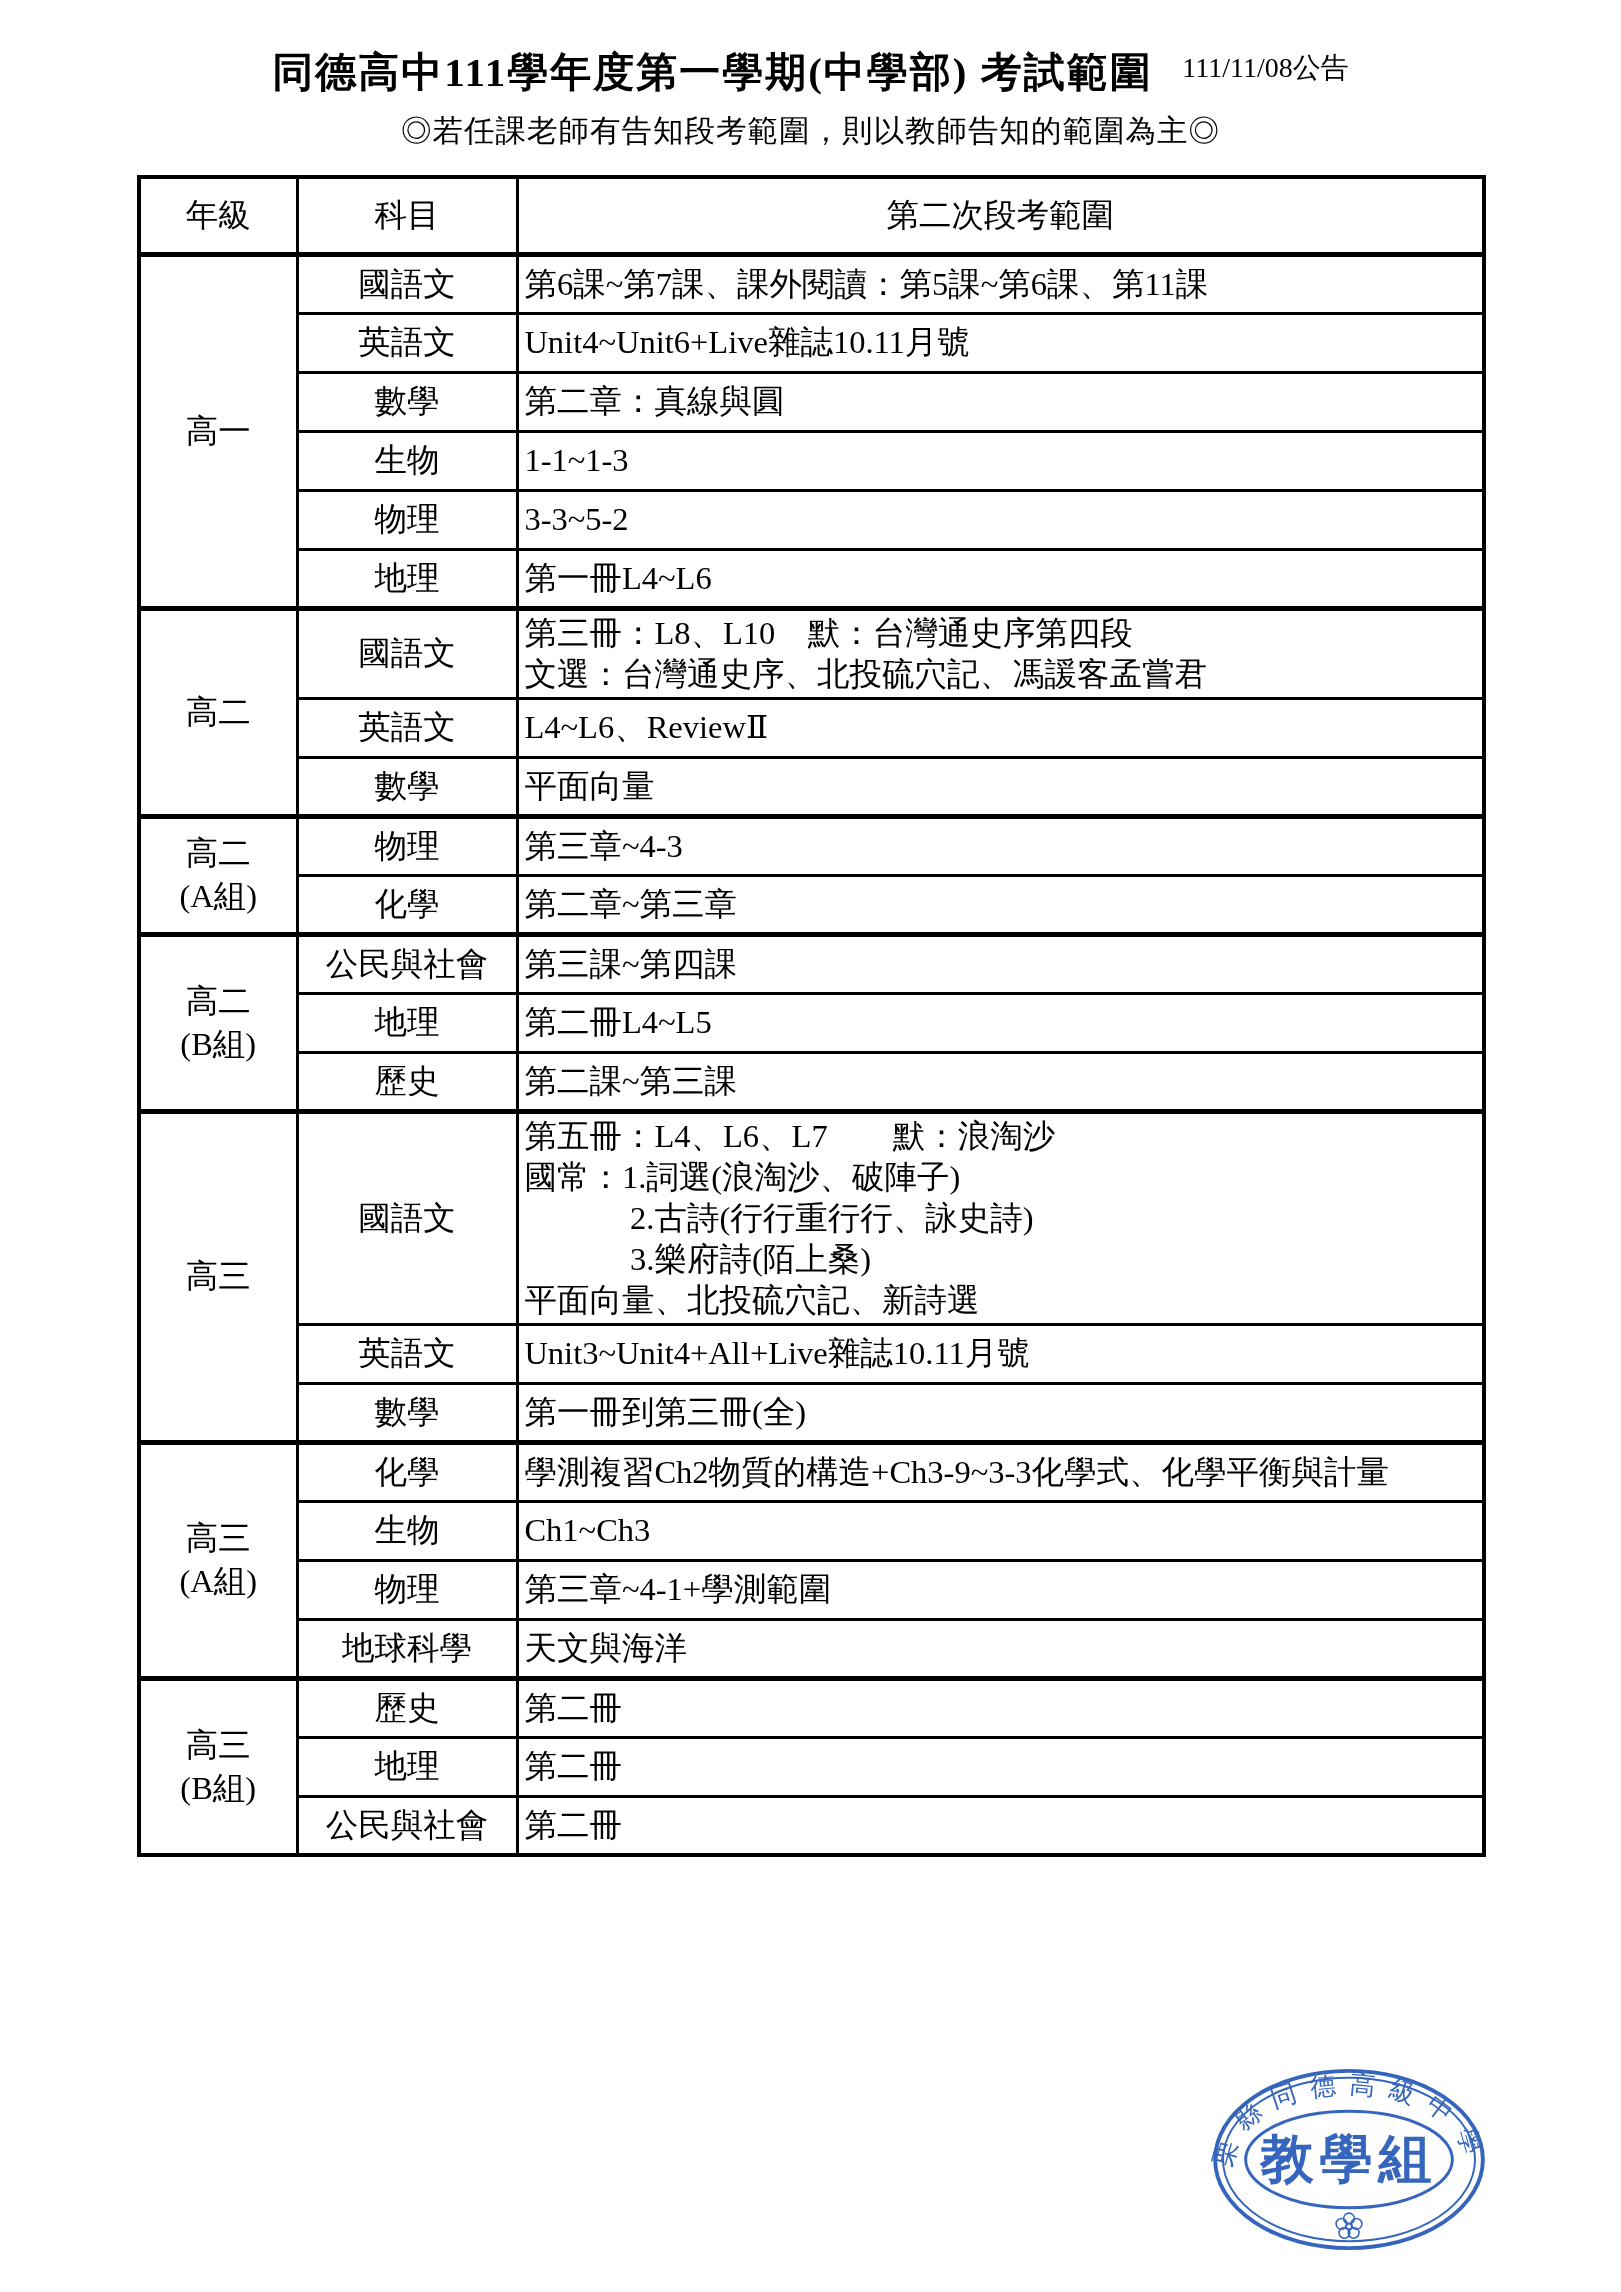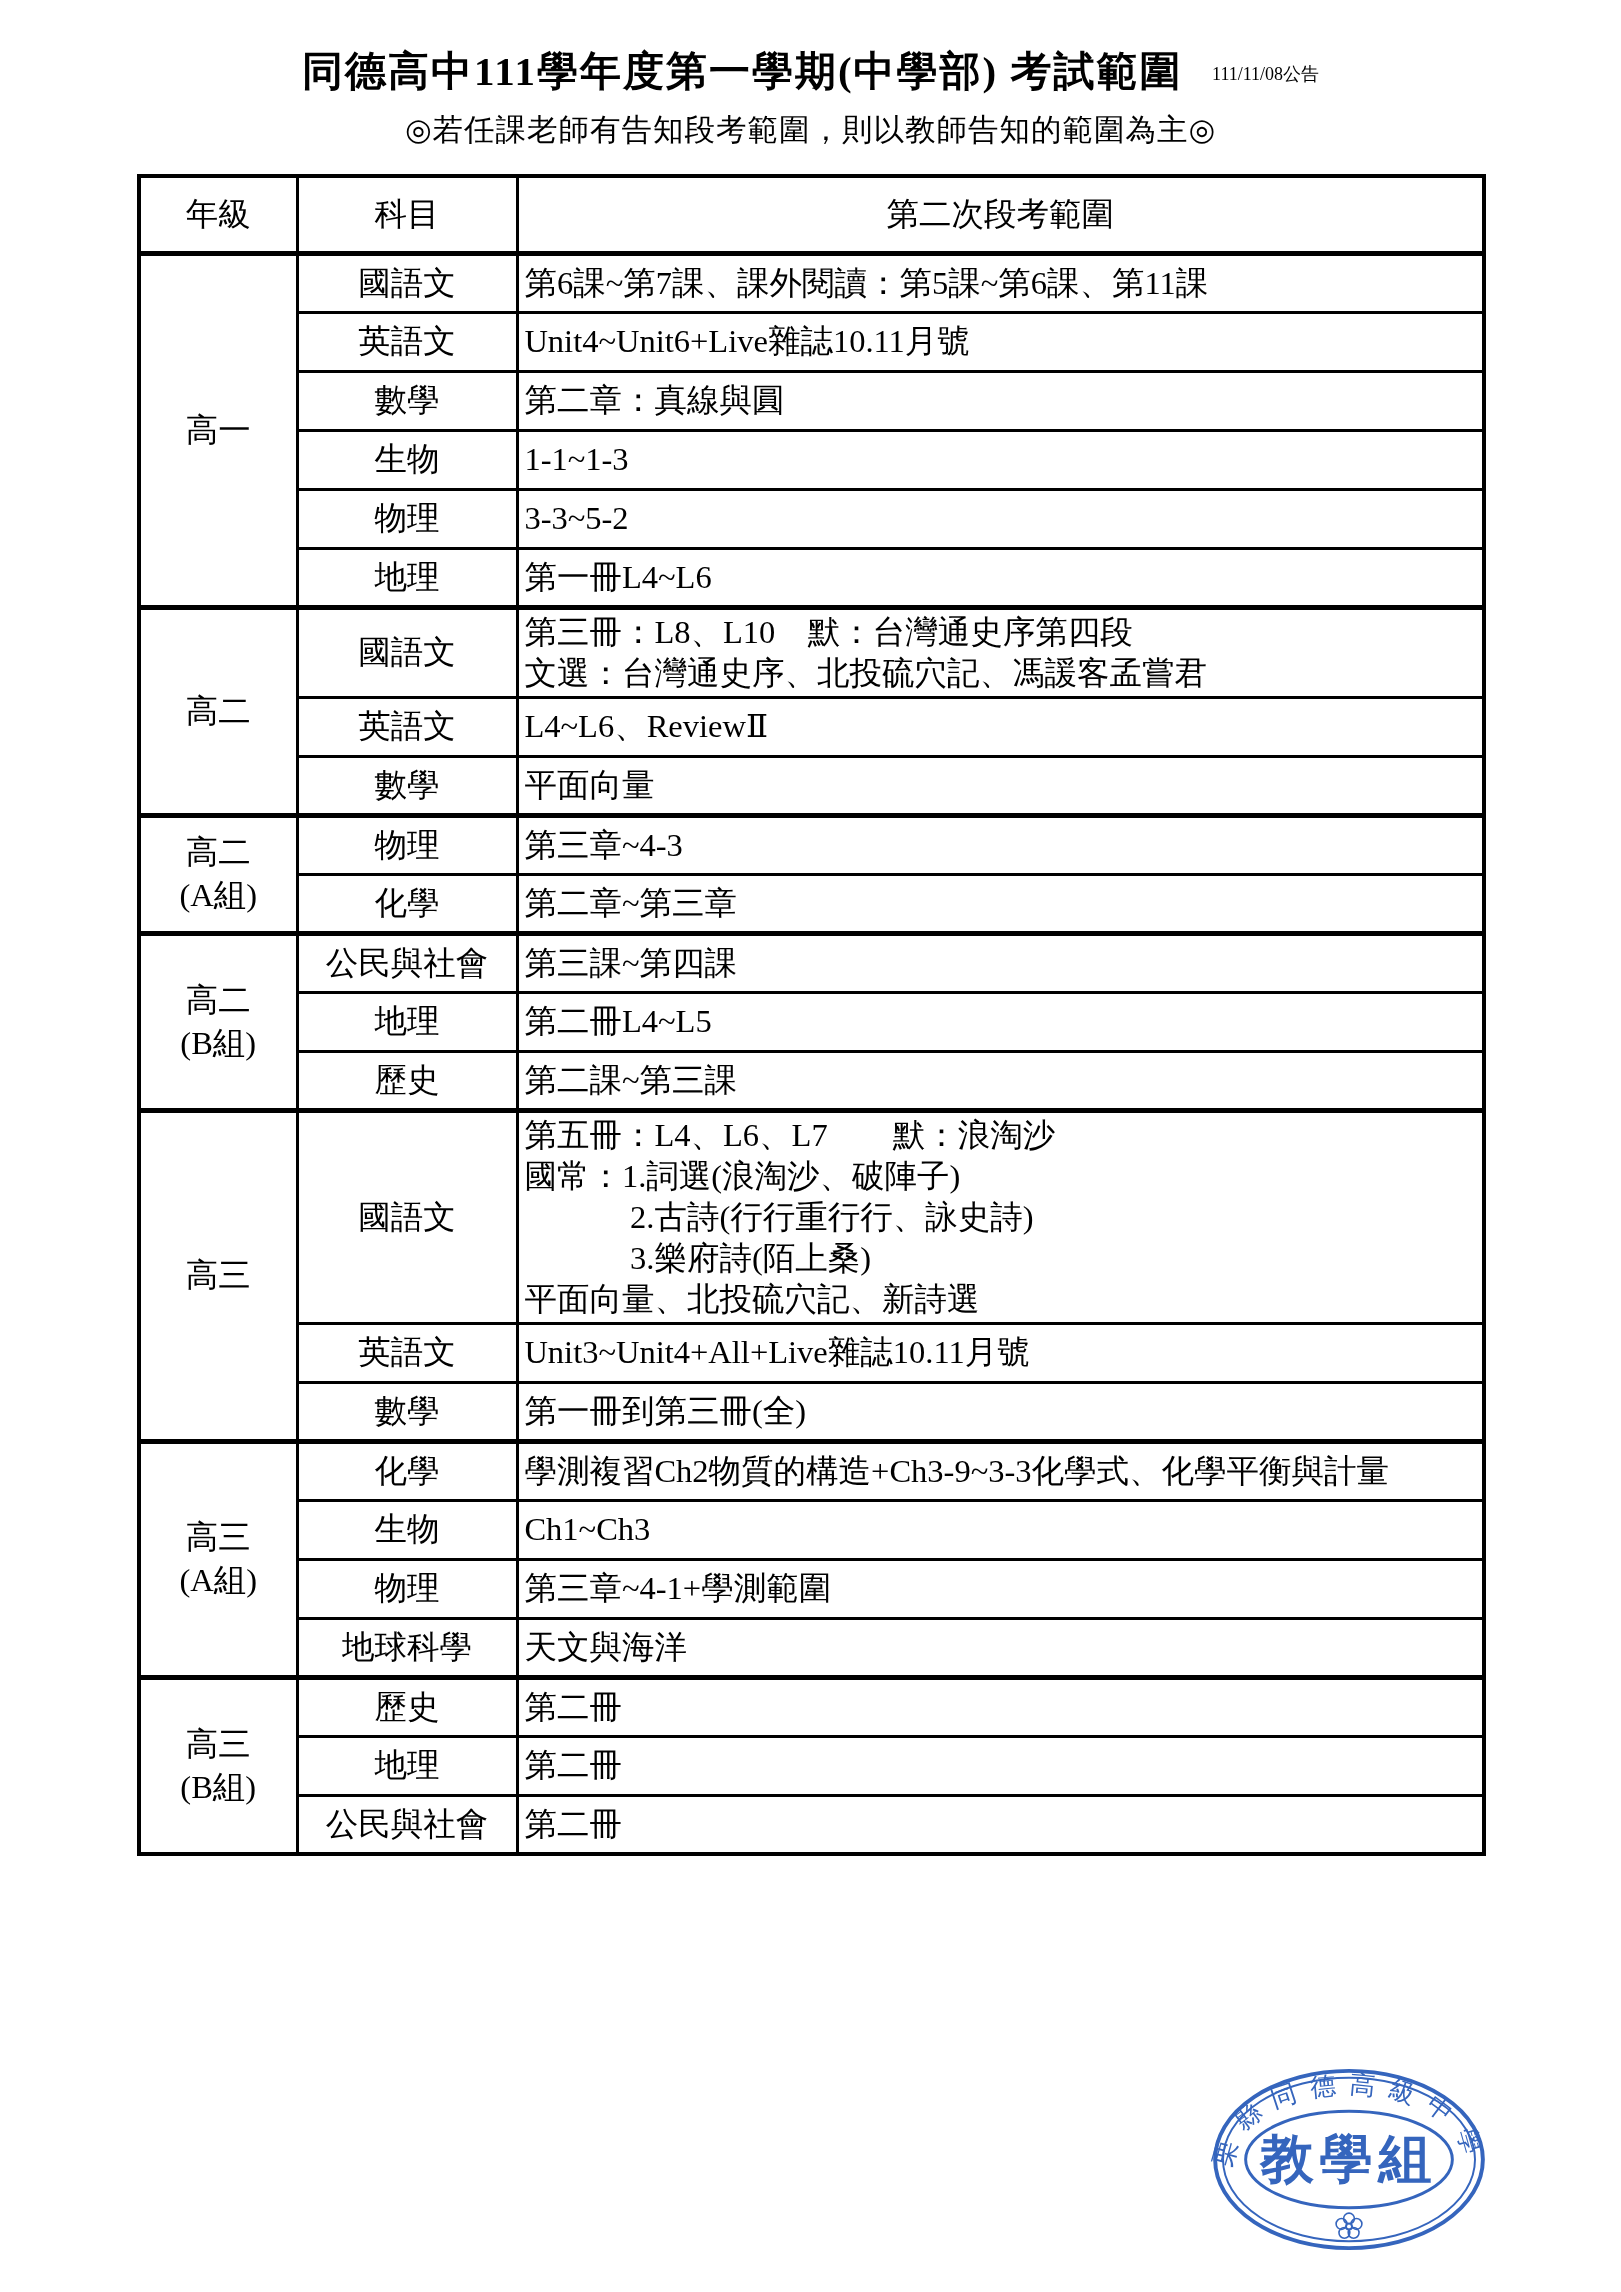--- a/index.html
+++ b/index.html
@@ -20,29 +20,30 @@
     padding-top: 49px;
   }
   .title {
     font-size: 41px;
     font-weight: bold;
     margin: 0;
     letter-spacing: 2px;
     line-height: 1.1;
   }
   .announce {
-    font-size: 18px;
+    font-size: 28px;
     padding-bottom: 7.9px;
     white-space: nowrap;
   }
   .subtitle {
     text-align: center;
     font-size: 30.5px;
     margin-top: 15.8px;
     letter-spacing: 1px;
+    font-family: Liberation Serif, serif;
   }
   table.exam-table {
     border-collapse: collapse;
     table-layout: fixed;
     width: 1349px;
     margin: 23.6px 0 0 137px;
     border: 4.9px solid #000;
   }
   .exam-table th, .exam-table td {
     border: 3.9px solid #000;

